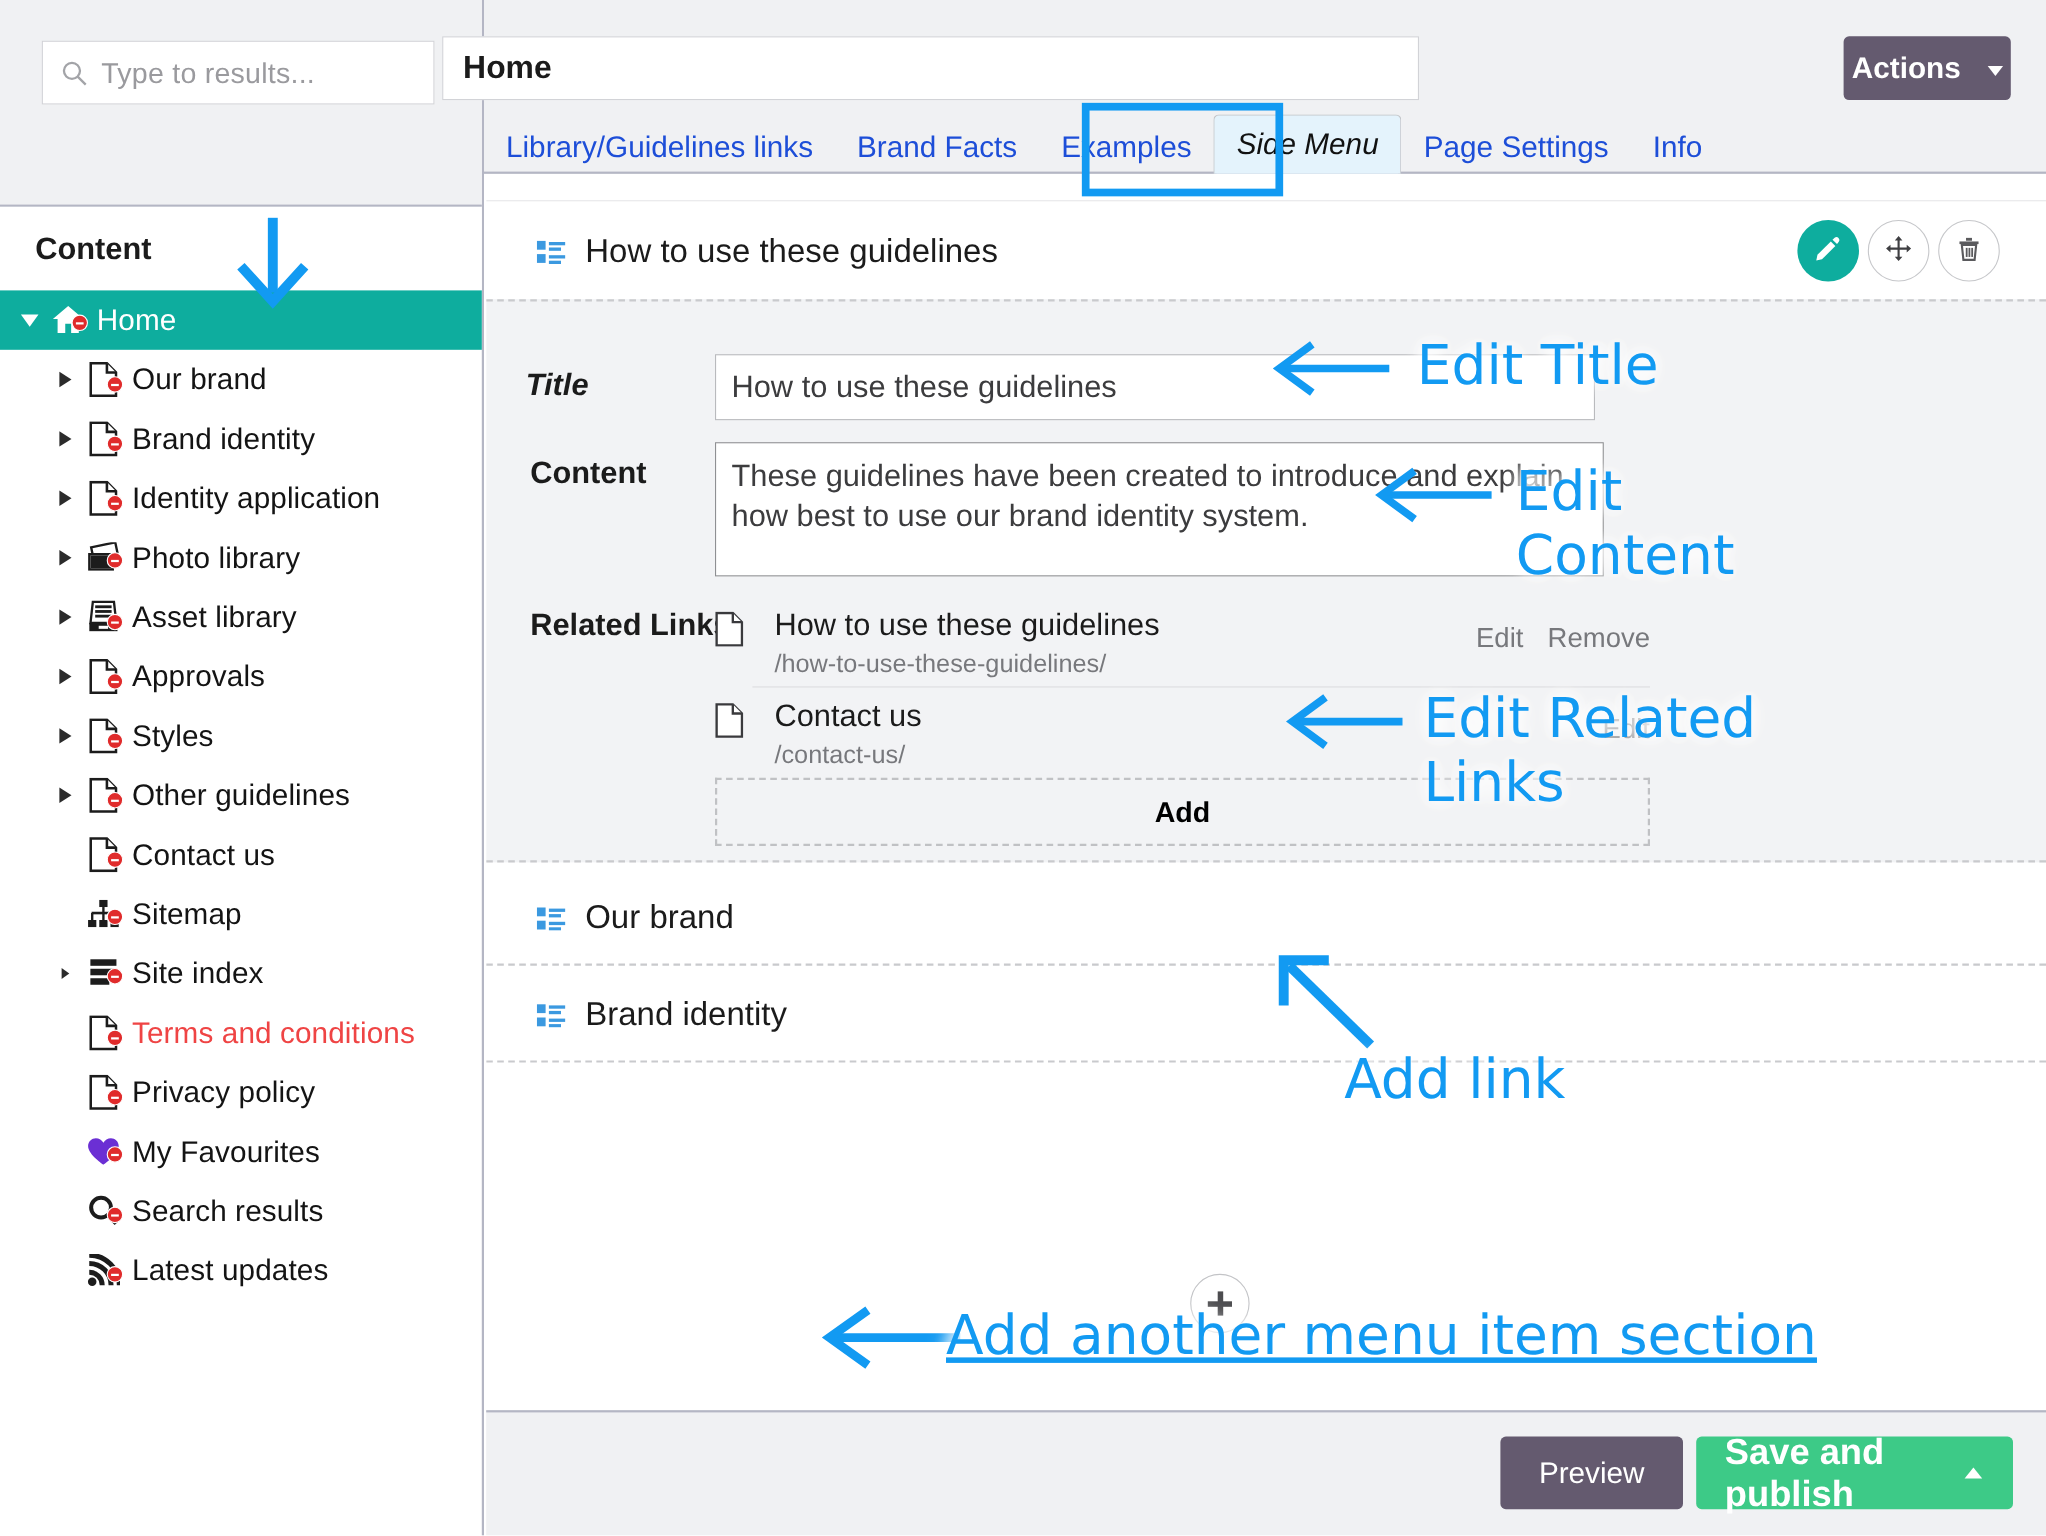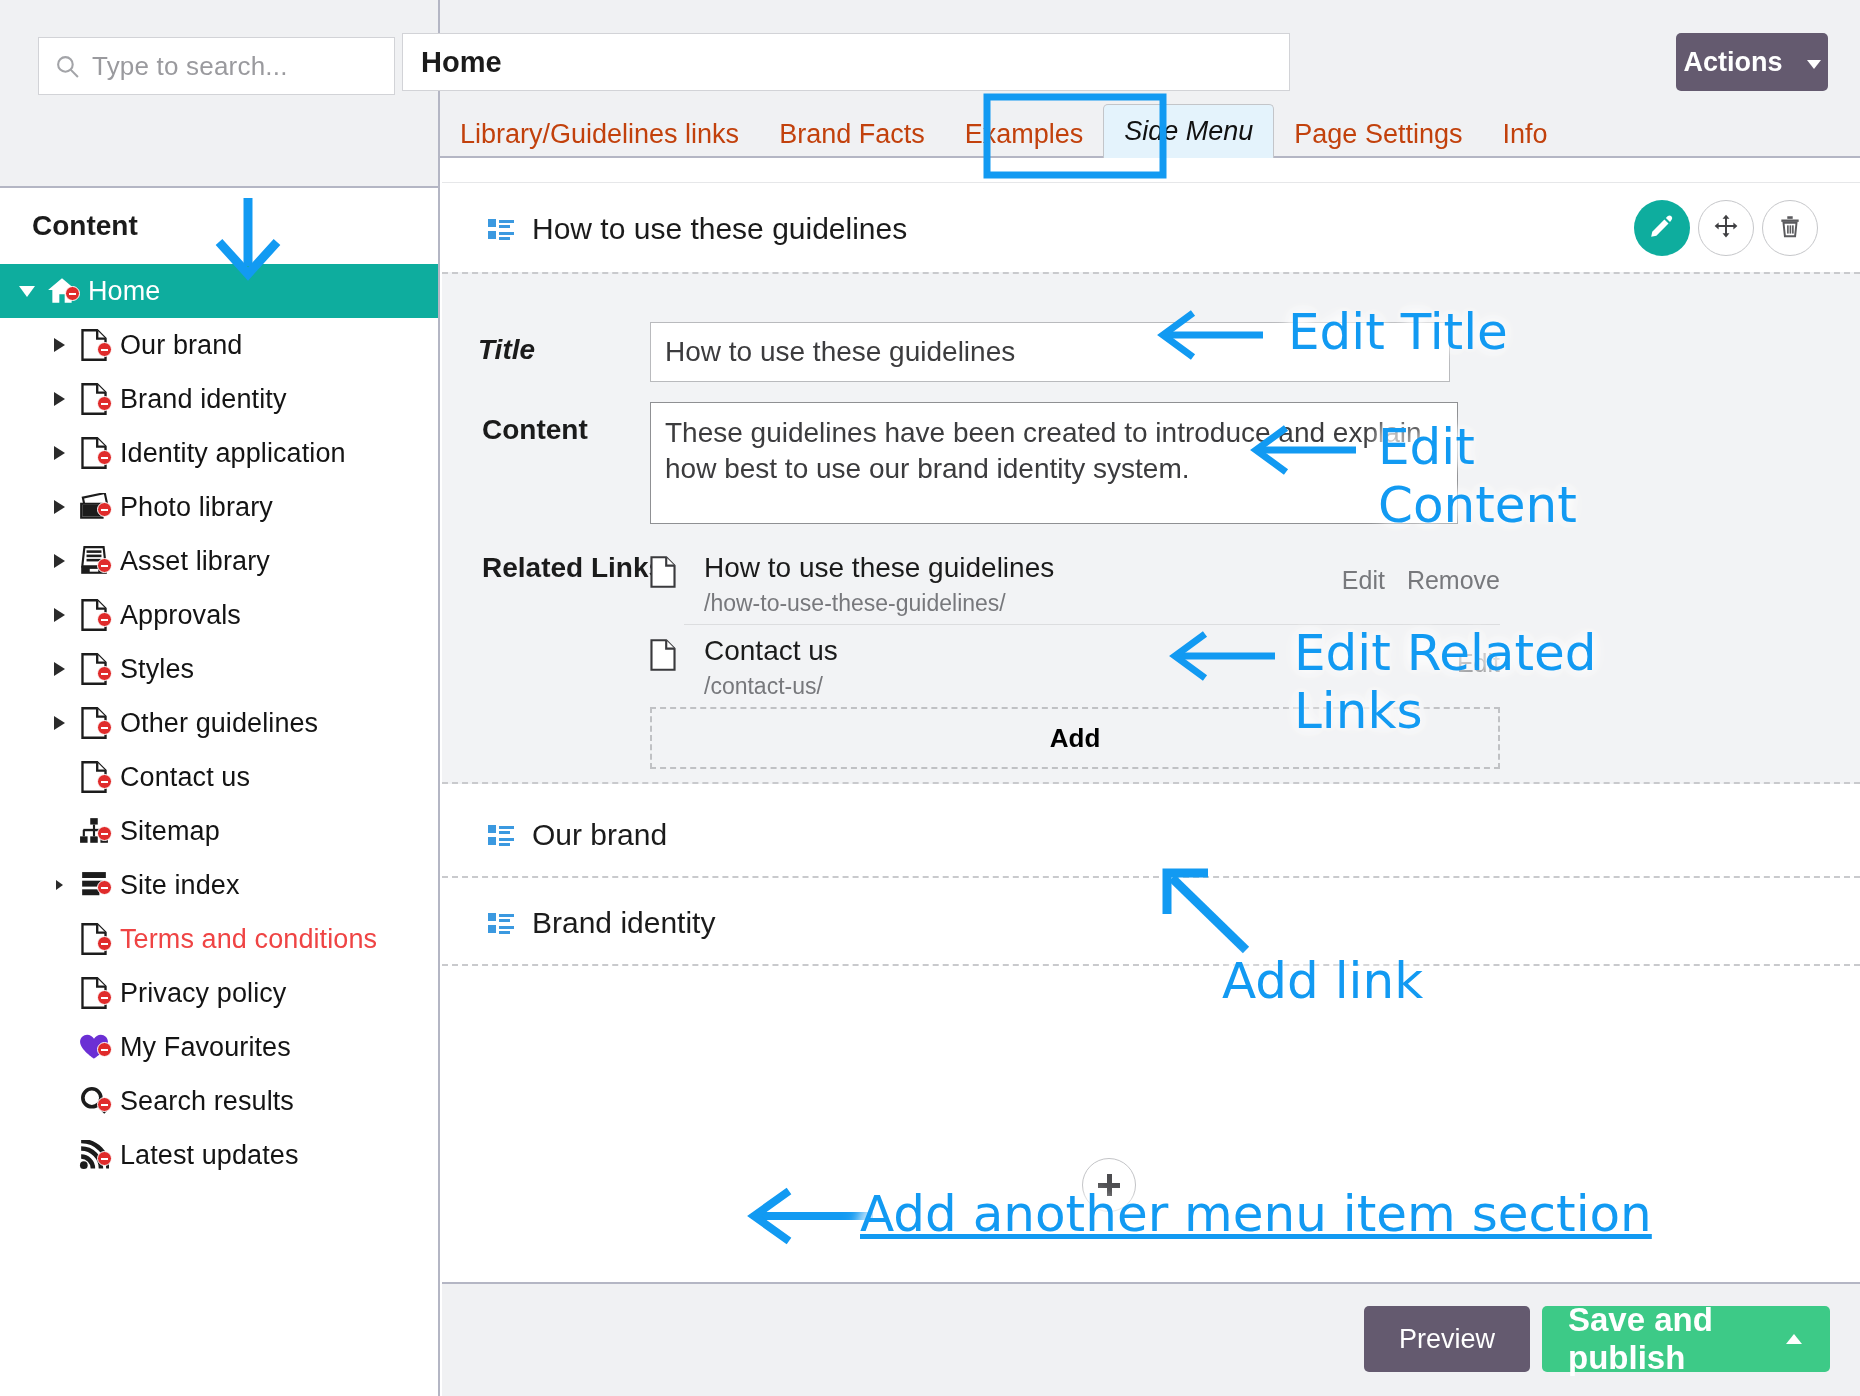--- a/index.html
+++ b/index.html
@@ -108,21 +108,21 @@
     width: 0; height: 0; border-top: 9px solid #fff;
     border-left: 7px solid transparent; border-right: 7px solid transparent;
     margin-top: 4px;
   }
   .tabs {
     position: absolute; left: 0; top: 104px; height: 54px;
     display: flex; align-items: flex-end; gap: 0;
   }
   .tab {
     padding: 0 20px; height: 48px; display: flex; align-items: center;
-    font-size: 27px; color: #c2410c; cursor: pointer; white-space: nowrap;
+    font-size: 27px; color: #1d4ed8; cursor: pointer; white-space: nowrap;
   }
   .tab.active {
     background: #e4f3fc; color: #111; border: 1px solid #c3c5c9;
     border-bottom: none; border-radius: 5px 5px 0 0; height: 54px; font-style: italic;
   }
 
   
   .main {
     position: absolute; left: 442px; top: 160px; width: 1418px; height: 1122px;
     background: #ffffff; overflow: hidden;
@@ -247,21 +247,21 @@
   <div class="left-col">
 
     <div class="left-search-zone">
       <div class="search-box">
         <span class="search-icon">
           <svg viewBox="0 0 24 24" width="25" height="25">
             <circle cx="10" cy="10" r="7" fill="none" stroke="#a3a4a8" stroke-width="2"></circle>
             <line x1="15" y1="15" x2="22" y2="22" stroke="#a3a4a8" stroke-width="2"></line>
           </svg>
         </span>
-        <span class="search-placeholder">Type to search...</span>
+        <span class="search-placeholder">Type to results...</span>
       </div>
     </div>
 
     <div class="content-header">
       <span>Content</span>
     </div>
 
     <div class="tree" id="tree">
         <div class="tree-item selected">
           <span class="caret">

